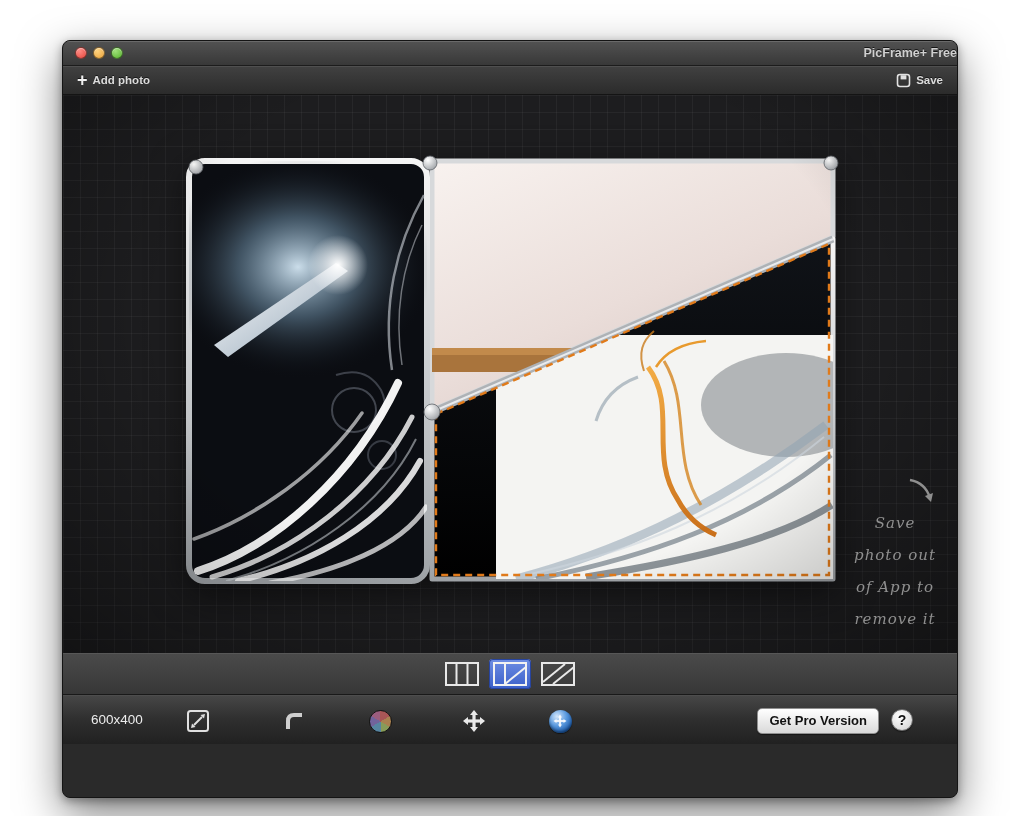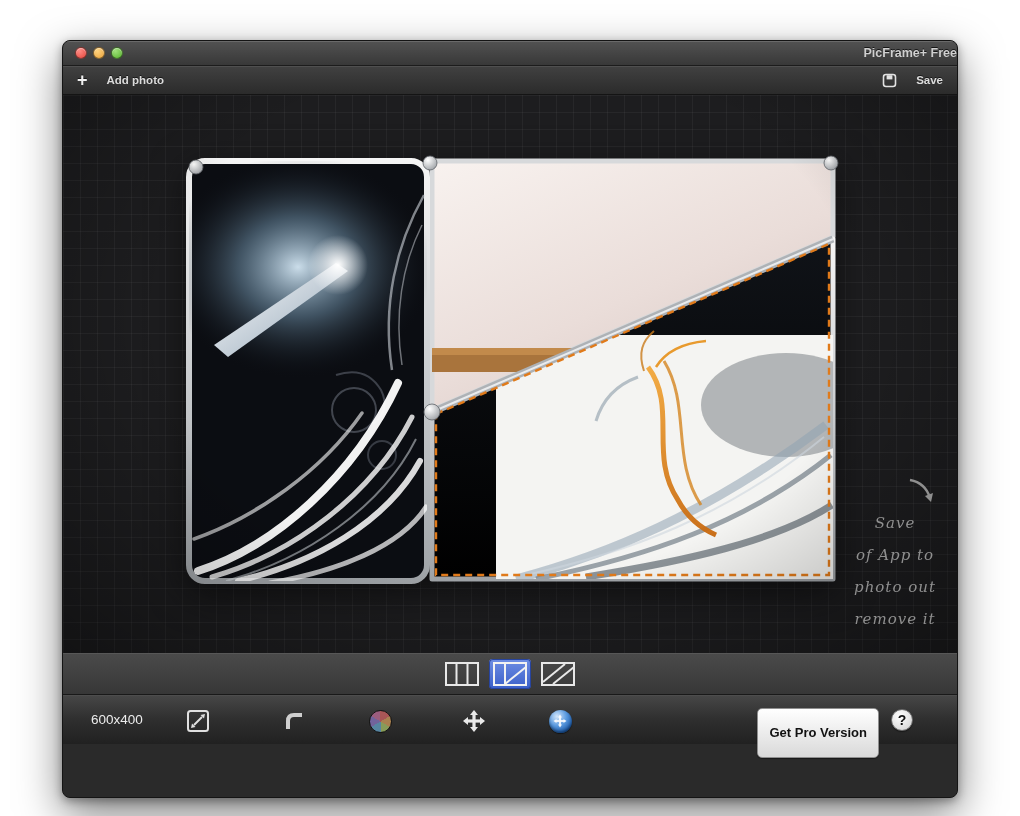--- a/index.html
+++ b/index.html
@@ -16,21 +16,21 @@
       border:1px solid rgba(0,0,0,.45);box-shadow:inset 0 1px 1px rgba(255,255,255,.5);}
   .tl.close{left:12px;background:radial-gradient(circle at 35% 30%, #ff8b84, #e3453c);}
   .tl.min{left:30px;background:radial-gradient(circle at 35% 30%, #ffd37e, #e9a23b);}
   .tl.zoom{left:48px;background:radial-gradient(circle at 35% 30%, #9fe07a, #57b32c);}
   .title{position:absolute;left:0;right:0;top:0;height:24px;line-height:24px;text-align:right;
          color:#cfcfcf;font-size:12.5px;font-weight:bold;text-shadow:0 -1px 0 rgba(0,0,0,.7);}
   
   .toolbar{position:relative;height:28px;background:linear-gradient(#414141,#2b2b2b);
            border-bottom:1px solid #141414;box-shadow:inset 0 1px 0 rgba(255,255,255,.08);}
   .tb-btn{position:absolute;top:0;height:28px;display:flex;align-items:center;gap:5px;cursor:default;}
-  .tb-btn .lbl{color:#dcdcdc;font-size:11.5px;font-weight:bold;text-shadow:0 -1px 0 rgba(0,0,0,.6);margin-left:14px;}
+  .tb-btn .lbl{color:#dcdcdc;font-size:11.5px;font-weight:bold;text-shadow:0 -1px 0 rgba(0,0,0,.6);}
   .tb-left{left:14px;}
   .tb-right{right:14px;}
   .plus{color:#f0f0f0;font-size:18px;font-weight:bold;line-height:18px;text-shadow:0 -1px 0 rgba(0,0,0,.6);}
   
   .canvas{position:relative;height:558px;background-color:#1d1d1f;
     background-image:
       linear-gradient(rgba(255,255,255,0.042) 1px, transparent 1px),
       linear-gradient(90deg, rgba(255,255,255,0.042) 1px, transparent 1px);
     background-size:17px 17px;overflow:hidden;}
   .canvas::after{content:"";position:absolute;inset:0;pointer-events:none;
@@ -55,21 +55,21 @@
   .size{position:absolute;left:28px;top:0;height:48px;line-height:48px;color:#ececec;font-size:13.5px;}
   .bb-icon-btn{position:absolute;top:12px;width:26px;height:26px;display:flex;align-items:center;
                justify-content:center;}
   .colorwheel{width:21px;height:21px;border-radius:50%;border:1px solid #101010;opacity:.9;
       background:conic-gradient(#b75a5a 0 60deg,#b78a54 60deg 120deg,#93a85e 120deg 180deg,
                  #5c8fae 180deg 240deg,#7a69a8 240deg 300deg,#a86287 300deg 360deg);}
   .sphere{width:23px;height:23px;border-radius:50%;position:relative;
       background:radial-gradient(circle at 35% 28%, #d4e7fb, #5b9be0 42%, #1d5cab 75%, #123a70);
       box-shadow:inset 0 -2px 3px rgba(0,0,0,.4), 0 1px 1px rgba(0,0,0,.5);}
   .sphere svg{position:absolute;left:4.5px;top:4.5px;}
-  .pro{position:absolute;right:78px;top:12px;height:24px;line-height:24px;padding:12px 11px;
+  .pro{position:absolute;right:78px;top:12px;height:24px;line-height:24px;padding:0 11px;
        background:linear-gradient(#ffffff,#d9d9d9);border:1px solid #8f8f8f;border-radius:5px;
        color:#111;font-size:13px;font-weight:bold;box-shadow:0 1px 1px rgba(0,0,0,.45);}
   .help{position:absolute;right:44px;top:13px;width:22px;height:22px;border-radius:50%;
         background:radial-gradient(circle at 40% 32%, #ffffff, #cfcfcf);border:1px solid #6e6e6e;
         box-sizing:border-box;color:#111;font-size:14px;font-weight:bold;text-align:center;
         line-height:20px;box-shadow:0 1px 1px rgba(0,0,0,.4);}
   .footer{height:60px;background:#2a2a2a;}
 </style>
 </head>
 <body>
@@ -200,22 +200,22 @@
         <circle cx="645" cy="8" r="7" fill="url(#knob)" stroke="#5f6368" stroke-width=".8"></circle>
         <circle cx="246" cy="257" r="8" fill="url(#knob)" stroke="#5f6368" stroke-width=".8"></circle>
       </svg>
 
       <div class="hint">
         <svg width="30" height="28" viewBox="0 0 30 28">
           <path d="M3 3 C 14 5 20 11 23 21" stroke="#8f8f8f" stroke-width="2.4" fill="none"></path>
           <polygon points="18,19 24,25 26,16" fill="#8f8f8f"></polygon>
         </svg>
         <div class="hint-line">Save</div>
+        <div class="hint-line">photo out</div>
         <div class="hint-line">of App to</div>
-        <div class="hint-line">photo out</div>
         <div class="hint-line">remove it</div>
       </div>
     </div>
 
     <div class="strip">
       <div class="layout-btn">
         <svg width="34" height="24" viewBox="0 0 34 24">
           <rect x="1" y="1" width="32" height="22" fill="none" stroke="#e8e8e8" stroke-width="2"></rect>
           <line x1="11.5" y1="1" x2="11.5" y2="23" stroke="#e8e8e8" stroke-width="2"></line>
           <line x1="22.5" y1="1" x2="22.5" y2="23" stroke="#e8e8e8" stroke-width="2"></line>

